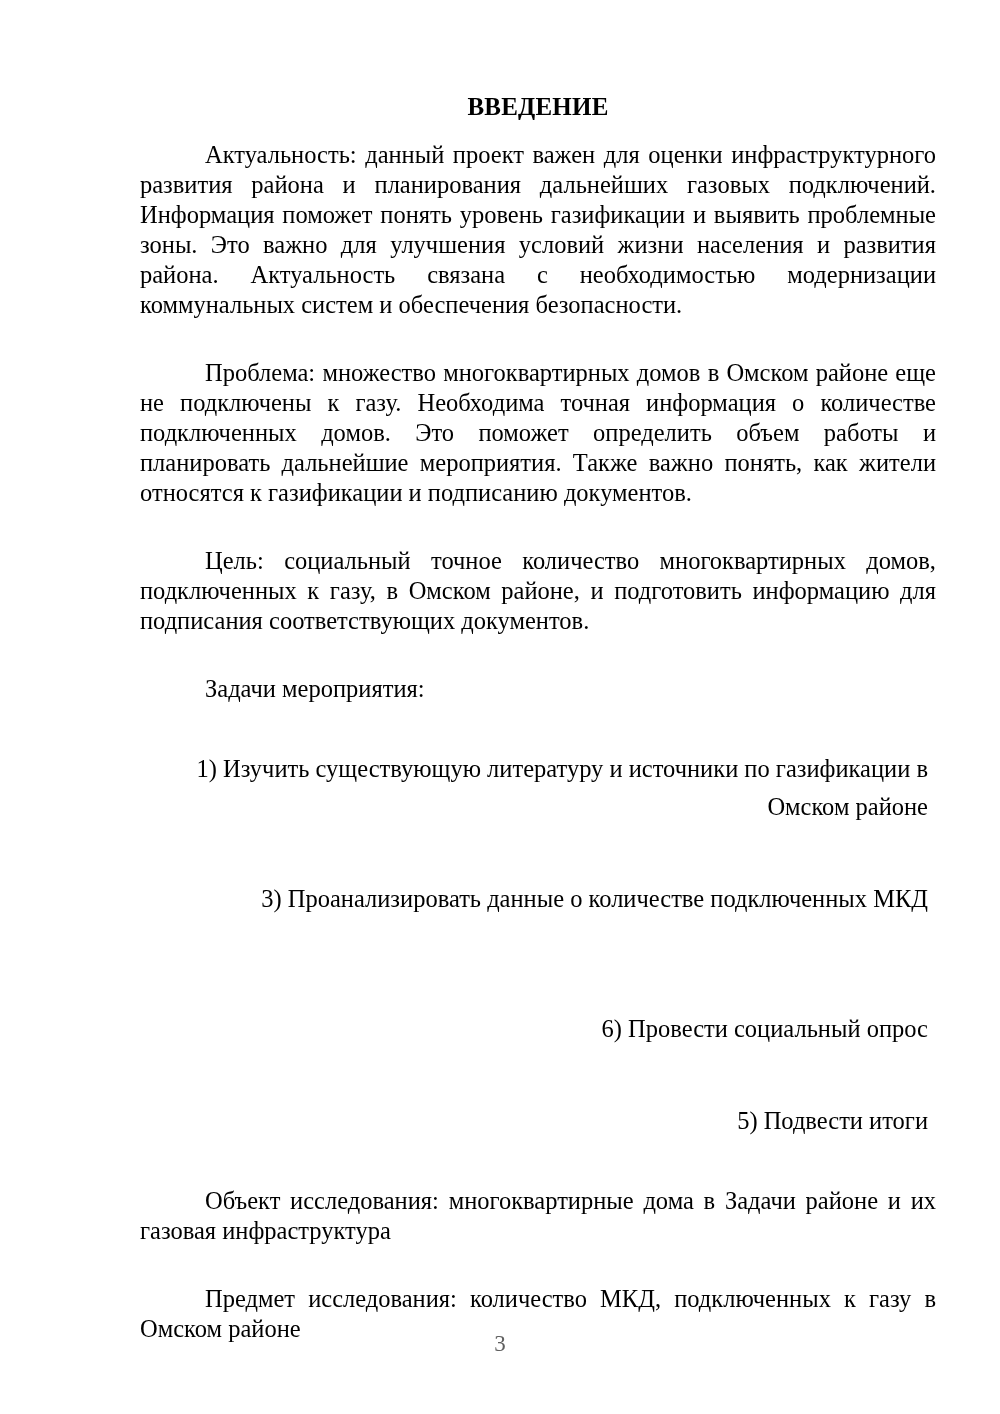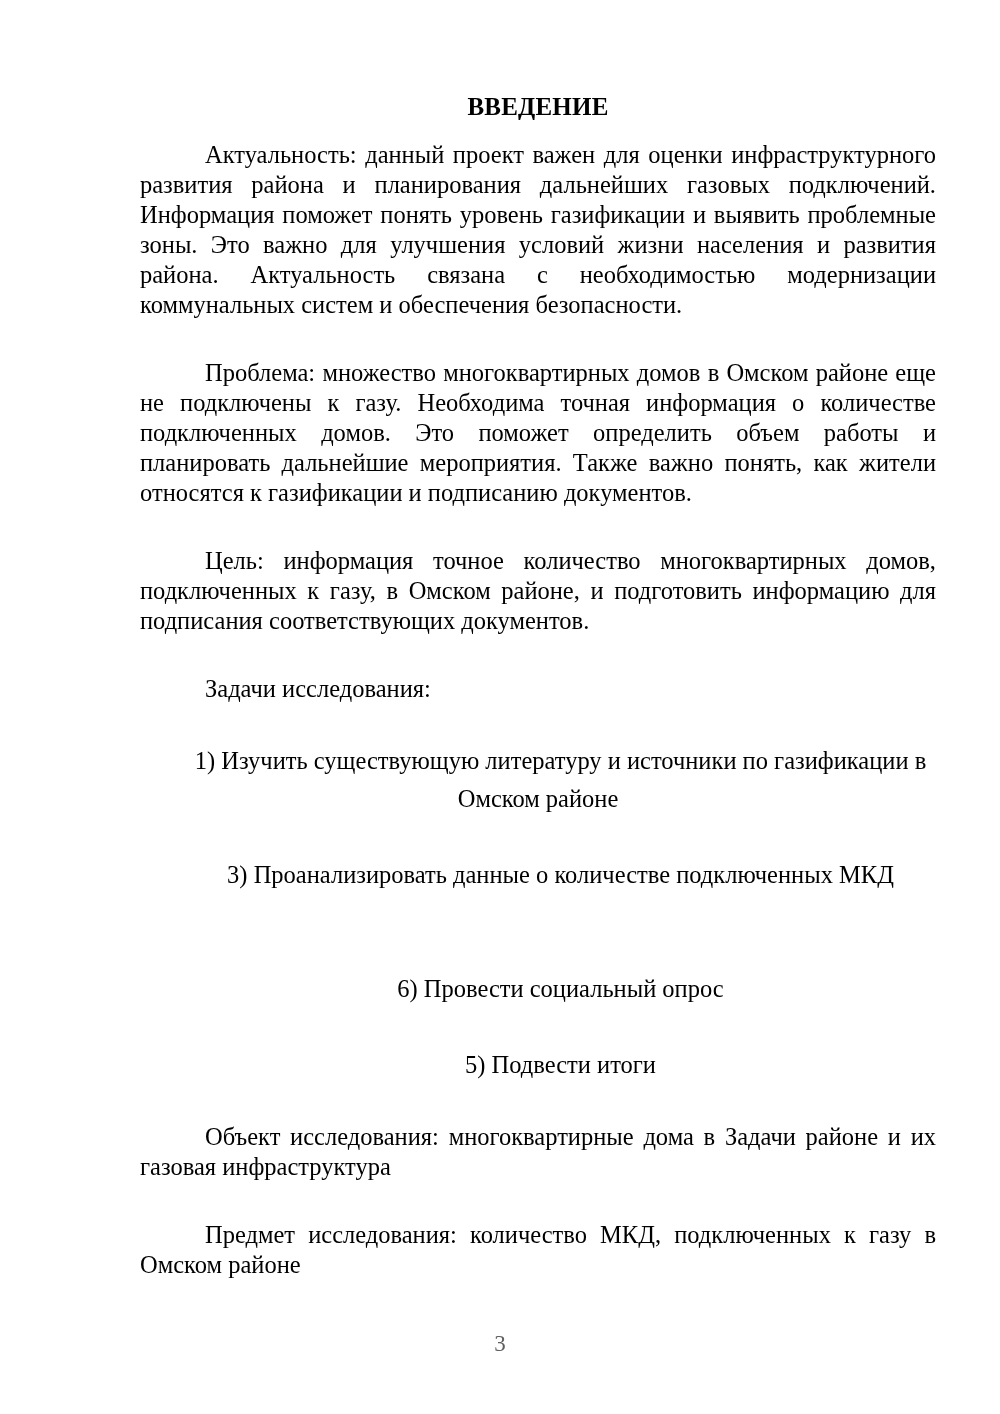--- a/index.html
+++ b/index.html
@@ -41,23 +41,23 @@
     line-height: 30px;
     text-align: justify;
     text-justify: inter-word;
     text-indent: 65px;
     margin: 0;
     hyphens: none;
   }
   .list-item {
     font-size: 24.5px;
     line-height: 38px;
-    text-align: center;
+    text-align: right;
     text-indent: 45px;
-    margin: 0;
+    margin: 8px;
   }
   .spacer {
     height: 38px;
   }
   .page-number {
     position: absolute;
     left: 0;
     right: 0;
     top: 1330px;
     text-align: center;
@@ -76,25 +76,25 @@
     <h1 class="doc-title">ВВЕДЕНИЕ</h1>
 
     <p class="para">Актуальность: данный проект важен для оценки инфраструктурного развития района и планирования дальнейших газовых подключений. Информация поможет понять уровень газификации и выявить проблемные зоны. Это важно для улучшения условий жизни населения и развития района. Актуальность связана с необходимостью модернизации коммунальных систем и обеспечения безопасности.</p>
 
     <div class="spacer"></div>
 
     <p class="para">Проблема: множество многоквартирных домов в Омском районе еще не подключены к газу. Необходима точная информация о количестве подключенных домов. Это поможет определить объем работы и планировать дальнейшие мероприятия. Также важно понять, как жители относятся к газификации и подписанию документов.</p>
 
     <div class="spacer"></div>
 
-    <p class="para">Цель: информация точное количество многоквартирных домов, подключенных к газу, в Омском районе, и подготовить информацию для подписания соответствующих документов.</p>
+    <p class="para">Цель: социальный точное количество многоквартирных домов, подключенных к газу, в Омском районе, и подготовить информацию для подписания соответствующих документов.</p>
 
     <div class="spacer"></div>
 
-    <p class="para">Задачи исследования:</p>
+    <p class="para">Задачи мероприятия:</p>
 
     <div class="spacer"></div>
 
     <p class="list-item">1) Изучить существующую литературу и источники по газификации в Омском районе</p>
 
     <div class="spacer"></div>
 
     <p class="list-item">3) Проанализировать данные о количестве подключенных МКД</p>
 
     <div class="spacer"></div>

